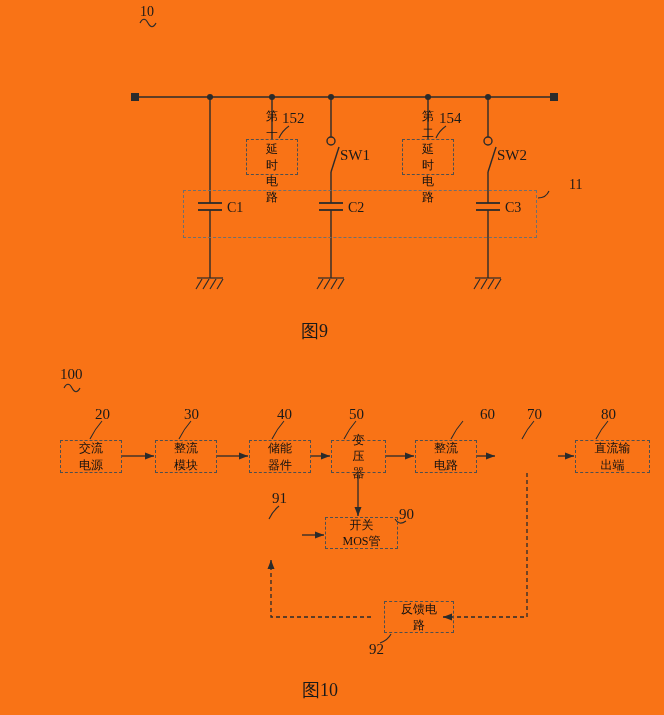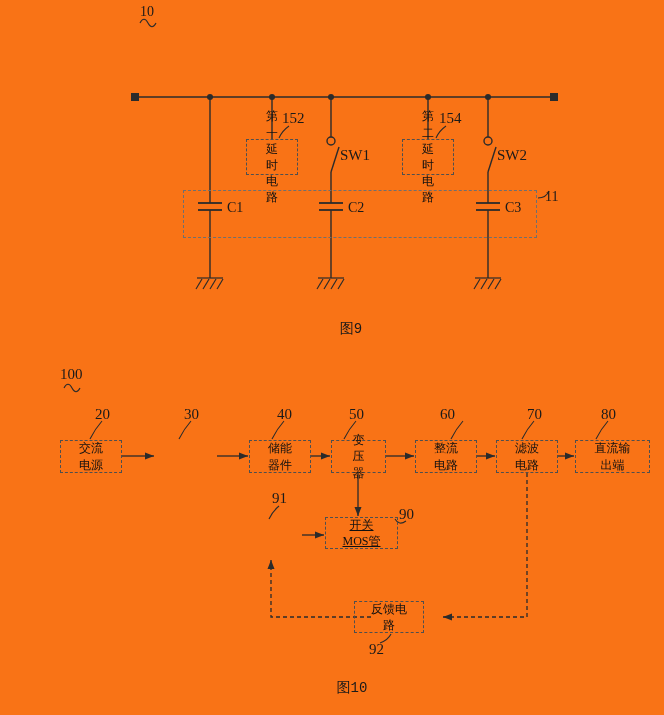--- a/index.html
+++ b/index.html
@@ -1,21 +1,21 @@
 <!DOCTYPE html>
 <html><head>
 <meta charset="utf-8">
 <style>
   html,body{margin:0;padding:0;background:#ffffff;}
   .page{position:relative;width:664px;height:715px;background:#f97316;overflow:hidden;
         font-family:"Liberation Serif","DejaVu Serif",serif;color:#1a1a1a;}
   svg.layer{position:absolute;left:0;top:0;}
   .lbl{position:absolute;font-size:15px;white-space:nowrap;line-height:1.1;color:#1a1a1a;}
   .big{font-size:14px;}
-  .cap{font-size:14px;text-align:center;font-family:Liberation Mono, monospace;}
+  .cap{font-size:18px;}
   .box{position:absolute;border:1px dashed #4f4f4f;display:flex;align-items:center;justify-content:center;
        text-align:center;font-size:12px;line-height:1.35;color:#111;padding:1px 15px;box-sizing:border-box;
        background:transparent;}
   .enclosure{position:absolute;border:1px dashed #6f6f6f;box-sizing:border-box;}
 </style>
 </head>
 <body>
 
 <div class="page">
 
@@ -142,48 +142,48 @@
   <div class="lbl" style="left:282px;top:110px;">152</div>
   <div class="lbl" style="left:439px;top:110px;">154</div>
 
   <div class="box" style="left:246px;top:139px;width:52px;height:36px;">第一延时电路</div>
   <div class="box" style="left:402px;top:139px;width:52px;height:36px;">第二延时电路</div>
 
   <div class="lbl" style="left:340px;top:147px;">SW1</div>
   <div class="lbl" style="left:497px;top:147px;">SW2</div>
 
   <div class="enclosure" style="left:183px;top:190px;width:354px;height:48px;"></div>
-  <div class="lbl big" style="left:545px;top:177px;margin-top:12px;">11</div>
+  <div class="lbl big" style="left:569px;top:177px;">11</div>
 
   <div class="lbl big" style="left:227px;top:200px;">C1</div>
   <div class="lbl big" style="left:348px;top:200px;">C2</div>
   <div class="lbl big" style="left:505px;top:200px;">C3</div>
 
   <div class="lbl cap" style="left:301px;top:322px;width:100px;">图9</div>
 
   <div class="lbl" style="left:60px;top:366px;">100</div>
 
   <div class="lbl" style="left:95px;top:406px;">20</div>
   <div class="lbl" style="left:184px;top:406px;">30</div>
   <div class="lbl" style="left:277px;top:406px;">40</div>
   <div class="lbl" style="left:349px;top:406px;">50</div>
-  <div class="lbl" style="left:440px;top:406px;">60</div>
+  <div class="lbl" style="left:480px;top:406px;">60</div>
   <div class="lbl" style="left:527px;top:406px;">70</div>
   <div class="lbl" style="left:601px;top:406px;">80</div>
 
   <div class="box" style="left:60px;top:440px;width:62px;height:33px;">交流电源</div>
+  <div class="box" style="left:155px;top:440px;width:62px;height:33px;">整流模块</div>
   <div class="box" style="left:249px;top:440px;width:62px;height:33px;">储能器件</div>
   <div class="box" style="left:331px;top:440px;width:55px;height:33px;">变压器</div>
   <div class="box" style="left:415px;top:440px;width:62px;height:33px;">整流电路</div>
-  <div class="box" style="left:496px;top:440px;width:62px;height:33px;">滤波电路</div>
   <div class="box" style="left:575px;top:440px;width:75px;height:33px;">直流输出端</div>
 
   <div class="lbl" style="left:272px;top:490px;">91</div>
   <div class="lbl" style="left:399px;top:506px;">90</div>
 
-  <div class="box" style="left:325px;top:517px;width:73px;height:32px;text-decoration:underline;">开关MOS管</div>
+  <div class="box" style="left:325px;top:517px;width:73px;height:32px;">开关MOS管</div>
 
-  <div class="box" style="left:354px;top:601px;width:70px;height:32px;">反馈电路</div>
+  <div class="box" style="left:384px;top:601px;width:70px;height:32px;">反馈电路</div>
   <div class="lbl" style="left:369px;top:641px;">92</div>
 
   <div class="lbl cap" style="left:302px;top:681px;width:100px;">图10</div>
 
 </div>
 
 </body></html>

